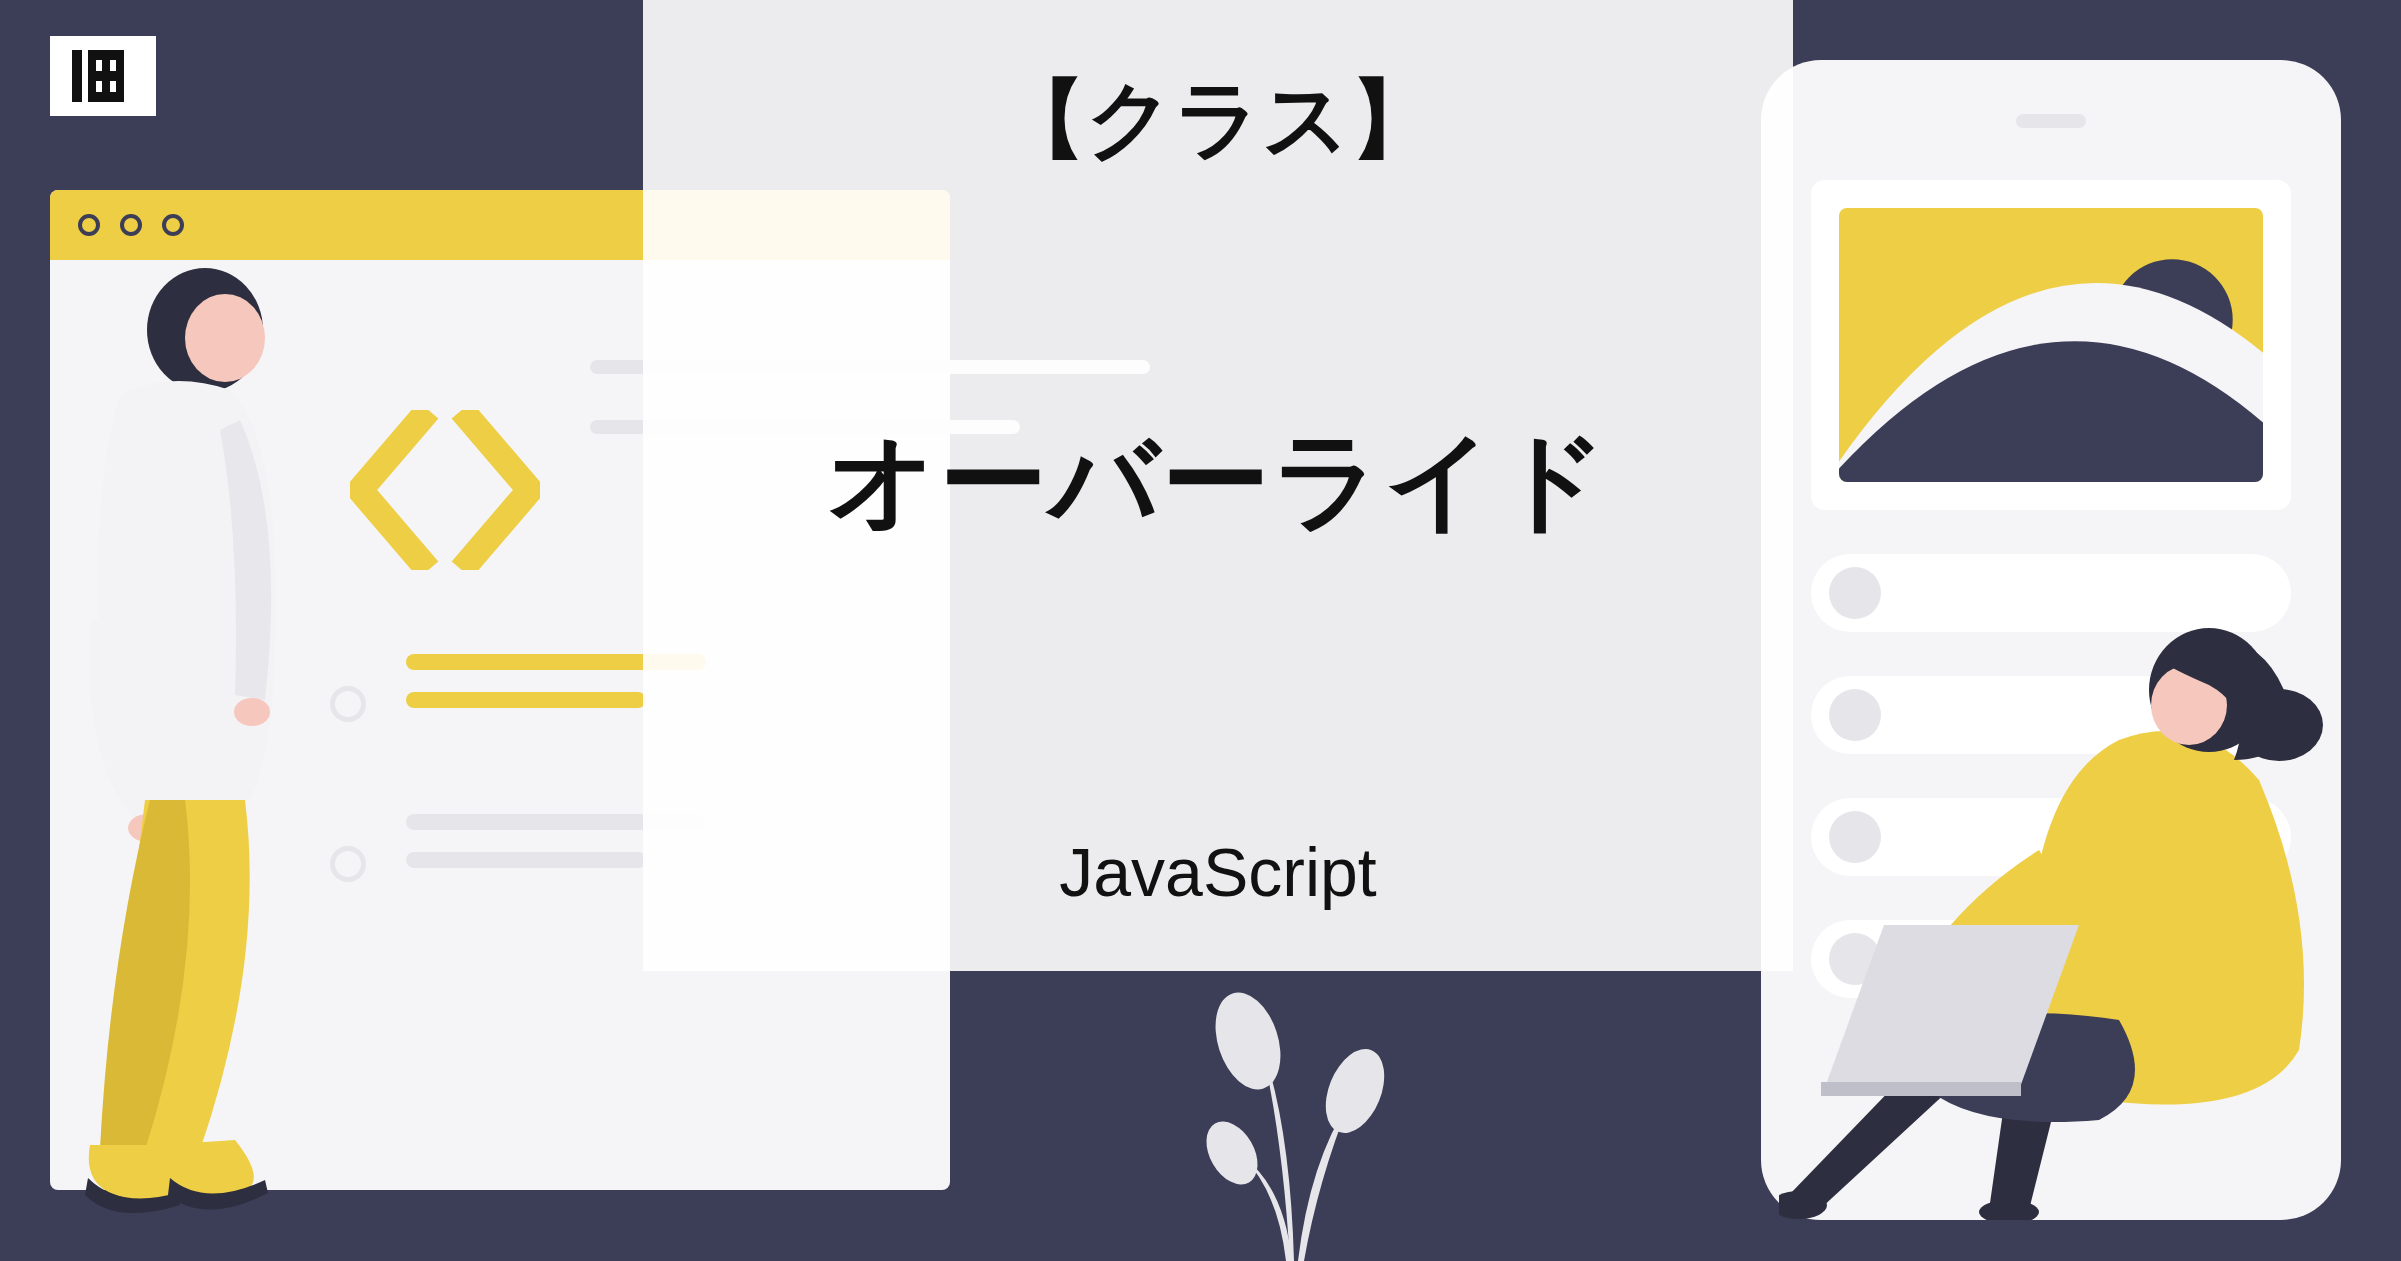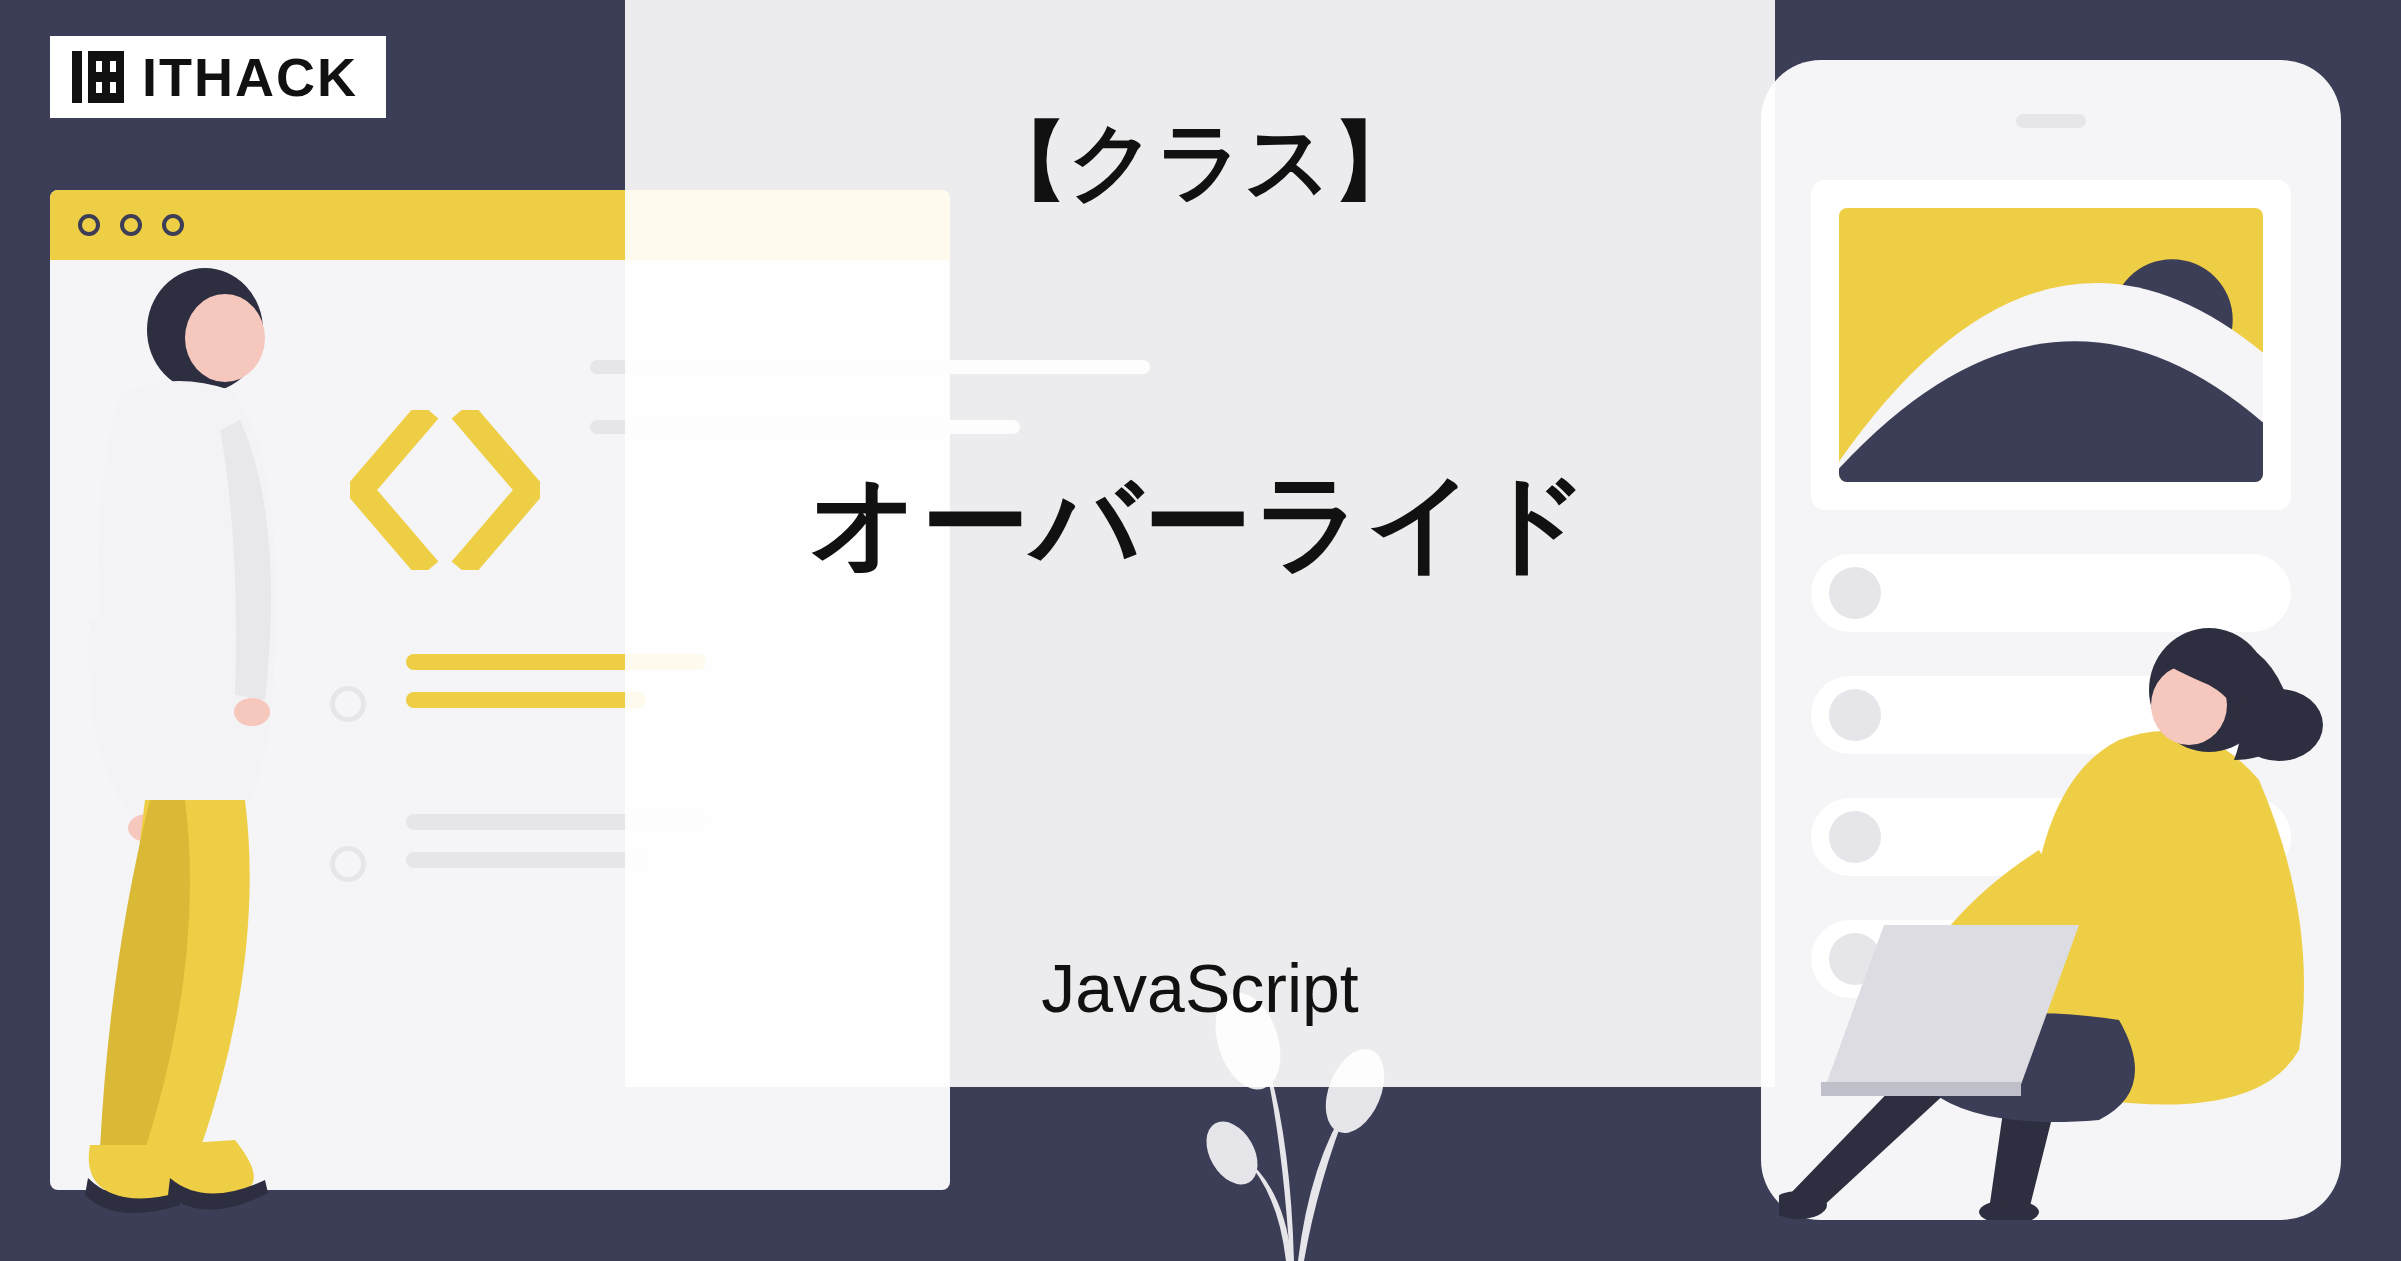--- a/index.html
+++ b/index.html
@@ -115,29 +115,29 @@
   }
   .pill .knob {
     width: 52px; height: 52px;
     background: #e6e6ea;
     border-radius: 50%;
   }
 
   
   .card {
     position: absolute;
-    left: 625px;
+    left: 643px;
     top: 0;
     width: 1150px;
-    height: 1087px;
+    height: 971px;
     background: rgba(255,255,255,0.9);
     display: flex;
     flex-direction: column;
     align-items: center;
-    padding-top: 104px;
+    padding-top: 62px;
   }
   .card h2 {
     font-size: 86px;
     font-weight: 600;
     color: #111;
   }
   .card h1 {
     font-size: 108px;
     font-weight: 600;
     color: #111;
@@ -272,14 +272,13 @@
 <div class="logo-badge">
   <svg class="logo-icon" viewBox="0 0 60 60">
     <rect x="4" y="4" width="10" height="52" fill="#111"></rect>
     <rect x="20" y="4" width="36" height="10" fill="#111"></rect>
     <rect x="20" y="25" width="36" height="10" fill="#111"></rect>
     <rect x="20" y="46" width="36" height="10" fill="#111"></rect>
     <rect x="20" y="4" width="8" height="52" fill="#111"></rect>
     <rect x="34" y="4" width="8" height="52" fill="#111"></rect>
     <rect x="48" y="4" width="8" height="52" fill="#111"></rect>
   </svg>
-  <span class="logo-text">ITHACK</span>
 </div>
 
 </body></html>

